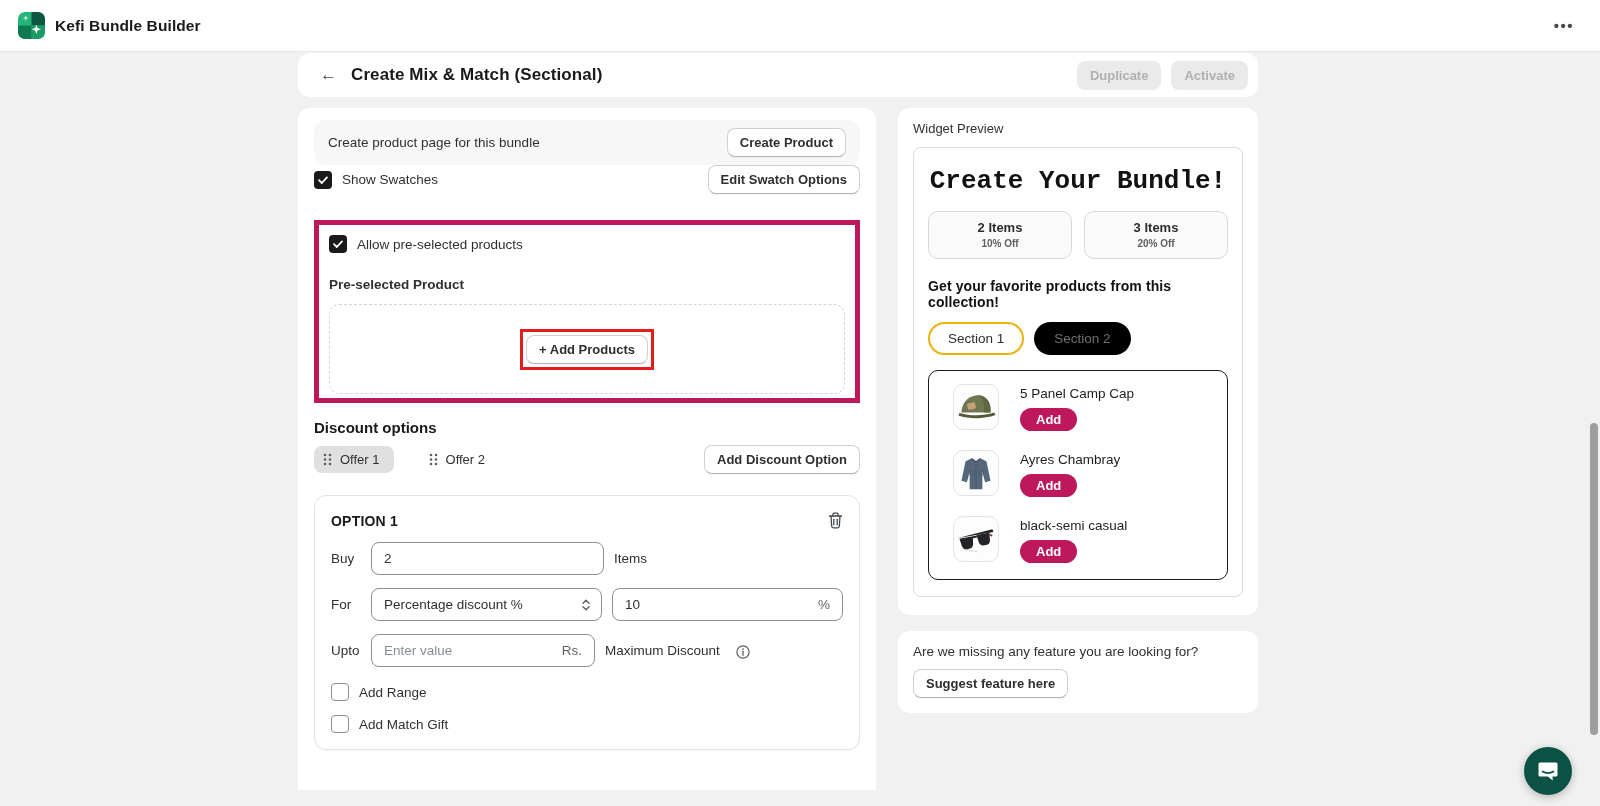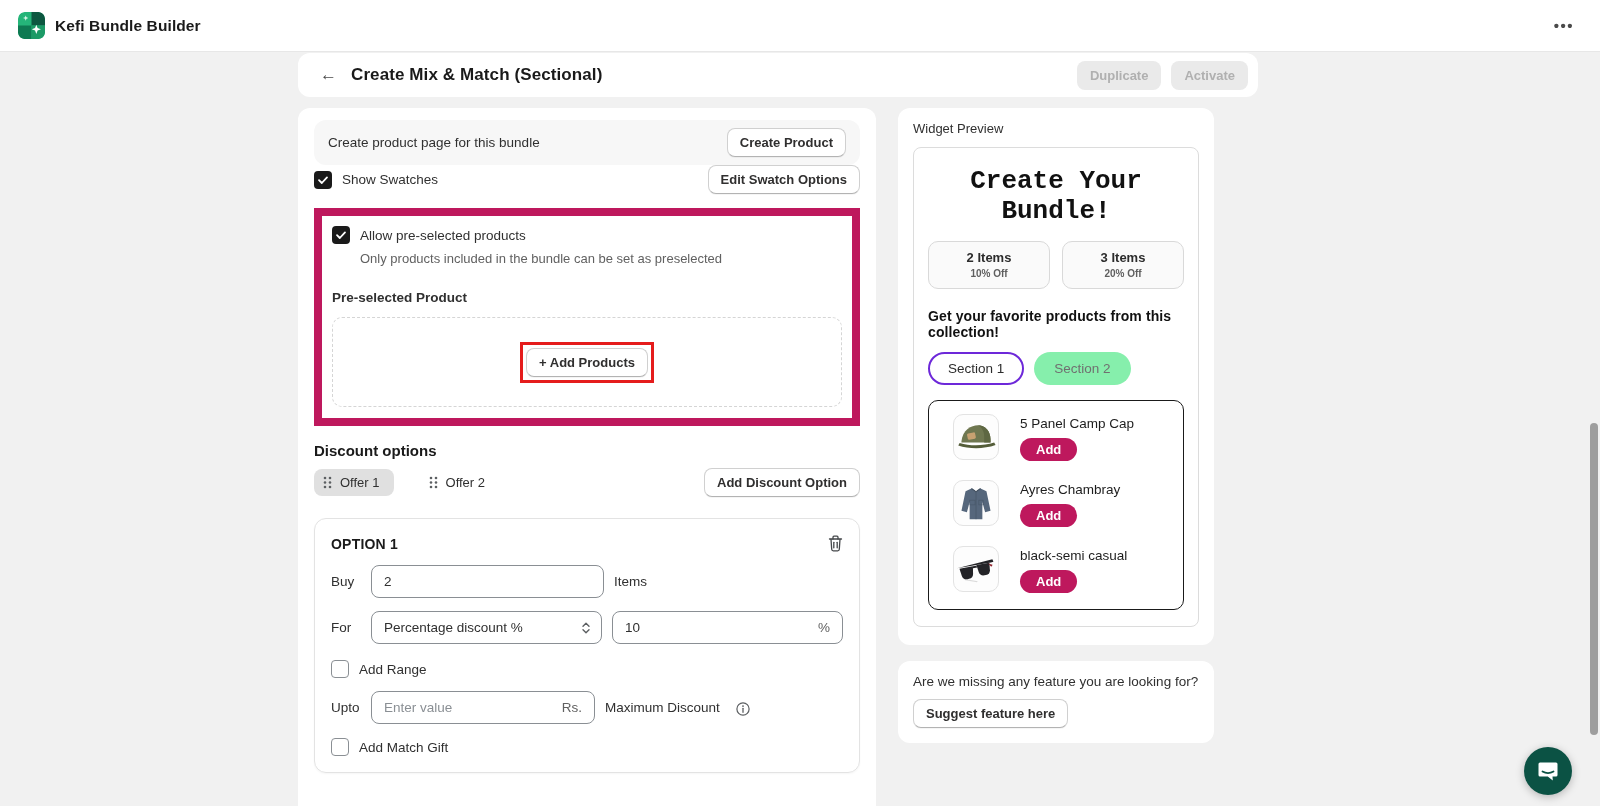--- a/index.html
+++ b/index.html
@@ -38,21 +38,21 @@
 
   .row-between { display:flex; align-items:center; justify-content:space-between; }
   .chk-row { display:flex; align-items:center; gap:10px; }
   .chk { width:18px; height:18px; border-radius:4px; flex:0 0 auto; cursor:pointer; }
   .chk.on { background:#1a1a1a; display:flex; align-items:center; justify-content:center; }
   .chk.off { background:#fff; border:1.5px solid #8a8f94; }
   .chk-label { font-size:13.5px; color:#303030; }
 
   .swatch-row { }
 
-  .annot { border:8px solid #be185d; margin-top:14px; padding:10px 10px 11px; }
+  .annot { border:5px solid #be185d; margin-top:26px; padding:10px 10px 4px; }
   .helper { font-size:13px; color:#616161; margin:7px 0 0 28px; }
   .sec-label { font-size:13.5px; font-weight:600; color:#303030; margin-top:24px; }
   .dashed-box { margin-top:12px; border:1.5px dashed #d5d5d5; border-radius:10px; height:90px;
     display:flex; align-items:center; justify-content:center; }
   .annot-small { border:3px solid #e51c1c; padding:3px; }
 
   .disc-heading { font-size:15px; font-weight:700; color:#1a1a1a; margin-top:16px; }
   .tabs-row { display:flex; align-items:center; margin-top:9px; gap:26px; }
   .offer-chip { display:flex; align-items:center; gap:8px; border-radius:8px; padding:6px 14px 6px 9px;
     font-size:13px; color:#303030; cursor:pointer; }
@@ -70,35 +70,35 @@
     font-family:"Liberation Sans",sans-serif; background:transparent; }
   .inp input::placeholder { color:#8a8f94; }
   .suffix { font-size:13.5px; color:#616161; white-space:nowrap; }
   .sel { display:flex; align-items:center; justify-content:space-between; border:1px solid #8a8f94;
     border-radius:8px; height:33px; padding:0 10px 0 12px; font-size:13.5px; color:#303030;
     cursor:pointer; background:#fff;gap:24px; }
   .after-lbl { font-size:13.5px; color:#303030; }
   .info { color:#5c5f62; display:inline-flex; margin-left:6px; transform:translateY(1px); }
 
   
-  .right-col { width:316px; }
+  .right-col { width:360px; }
   .widget-card { background:#fff; border-radius:12px; padding:13px 15px 18px; }
   .preview-label { font-size:13px; color:#303030; }
   .preview-inner { margin-top:11px; border:1px solid #dcdcdc; border-radius:8px; padding:13px 14px 16px; }
   .w-title { text-align:center; font-size:26px; font-weight:800; color:#111; margin:5px 0 15px;font-family:Liberation Mono, monospace; }
   .tiers { display:flex; gap:12px; }
   .tier { flex:1; background:#fafafa; border:1px solid #d9d9d9; border-radius:10px; text-align:center;
     padding:8px 4px 9px; cursor:pointer; }
   .tier .t1 { font-size:13px; font-weight:700; color:#2c2c2c; }
   .tier .t2 { font-size:10px; font-weight:700; color:#5f5f5f; margin-top:3px; }
   .w-sub { font-size:14px; font-weight:600; color:#111; margin-top:19px; letter-spacing:.1px; }
   .pills { display:flex; gap:10px; margin-top:12px; }
   .pill { border-radius:999px; padding:7px 18px; font-size:13.5px; cursor:pointer; }
-  .pill.sel1 { background:#fff; border:2px solid #6d28d9; color:#2c2c2c; }
-  .pill.sel2 { background:#86efac; border:2px solid transparent; color:#707070; }
+  .pill.sel1 { background:#fff; border:2px solid #eab308; color:#2c2c2c; }
+  .pill.sel2 { background:#000000; border:2px solid transparent; color:#707070; }
   .plist { margin-top:15px; border:1.5px solid #1a1a1a; border-radius:10px; padding:13px 14px 16px;
     display:flex; flex-direction:column; gap:19px; }
   .prow { display:flex; gap:21px;margin-left:10px; }
   .pimg { width:46px; height:46px; border:1px solid #e3e3e3; border-radius:10px; background:#fdfdfd;
     display:flex; align-items:center; justify-content:center; overflow:hidden; flex:0 0 auto; }
   .pname { font-size:13.5px; color:#1d1d1d; padding-top:2px; }
   .addbtn { margin-top:7px; background:#be185d; color:#fff; border:none; border-radius:14px;
     padding:4px 16px; font-size:13px; font-weight:600; cursor:pointer;
     font-family:"Liberation Sans",sans-serif; }
 
@@ -165,21 +165,20 @@
 
       <div class="annot">
         <div class="chk-row">
           <span class="chk on">
             <svg width="12" height="12" viewBox="0 0 12 12">
               <path d="M2 6.2 L4.8 9 L10 3.4" stroke="#fff" stroke-width="1.8" fill="none" stroke-linecap="round" stroke-linejoin="round"></path>
             </svg>
           </span>
           <span class="chk-label">Allow pre-selected products</span>
         </div>
-        <div class="helper">Only products included in the bundle can be set as preselected</div>
         <div class="sec-label">Pre-selected Product</div>
         <div class="dashed-box">
           <span class="annot-small">
             <button class="btn">+ Add Products</button>
           </span>
         </div>
       </div>
 
       <div class="disc-heading">Discount options</div>
       <div class="tabs-row">
@@ -243,39 +242,39 @@
               <path d="M2 5.2 L5 2.2 L8 5.2" stroke="#5c5f62" stroke-width="1.4" fill="none" stroke-linecap="round" stroke-linejoin="round"></path>
               <path d="M2 8.8 L5 11.8 L8 8.8" stroke="#5c5f62" stroke-width="1.4" fill="none" stroke-linecap="round" stroke-linejoin="round"></path>
             </svg>
           </span>
           <span class="inp" style="width:233px">
             <input value="10" style="">
             <span class="suffix">%</span>
           </span>
         </div>
 
-        <div class="frow" style="margin-top:16px">
-          <span class="chk off"></span>
-          <span class="chk-label">Add Range</span>
-        </div>
-
         <div class="frow">
           <span class="flabel">Upto</span>
           <span class="inp" style="width:224px">
             <input placeholder="Enter value" style="">
             <span class="suffix">Rs.</span>
           </span>
           <span class="after-lbl">Maximum Discount</span>
           <span class="info">
             <svg width="14" height="14" viewBox="0 0 14 14">
               <circle cx="7" cy="7" r="6.1" fill="none" stroke="#5c5f62" stroke-width="1.2"></circle>
               <circle cx="7" cy="4.1" r="0.9" fill="#5c5f62"></circle>
               <path d="M7 6.3 v4" stroke="#5c5f62" stroke-width="1.3" stroke-linecap="round"></path>
             </svg>
           </span>
+        </div>
+
+        <div class="frow" style="margin-top:16px">
+          <span class="chk off"></span>
+          <span class="chk-label">Add Range</span>
         </div>
         <div class="frow" style="margin-top:14px">
           <span class="chk off"></span>
           <span class="chk-label">Add Match Gift</span>
         </div>
       </div>
 
     </div>
 
     <div class="right-col">

